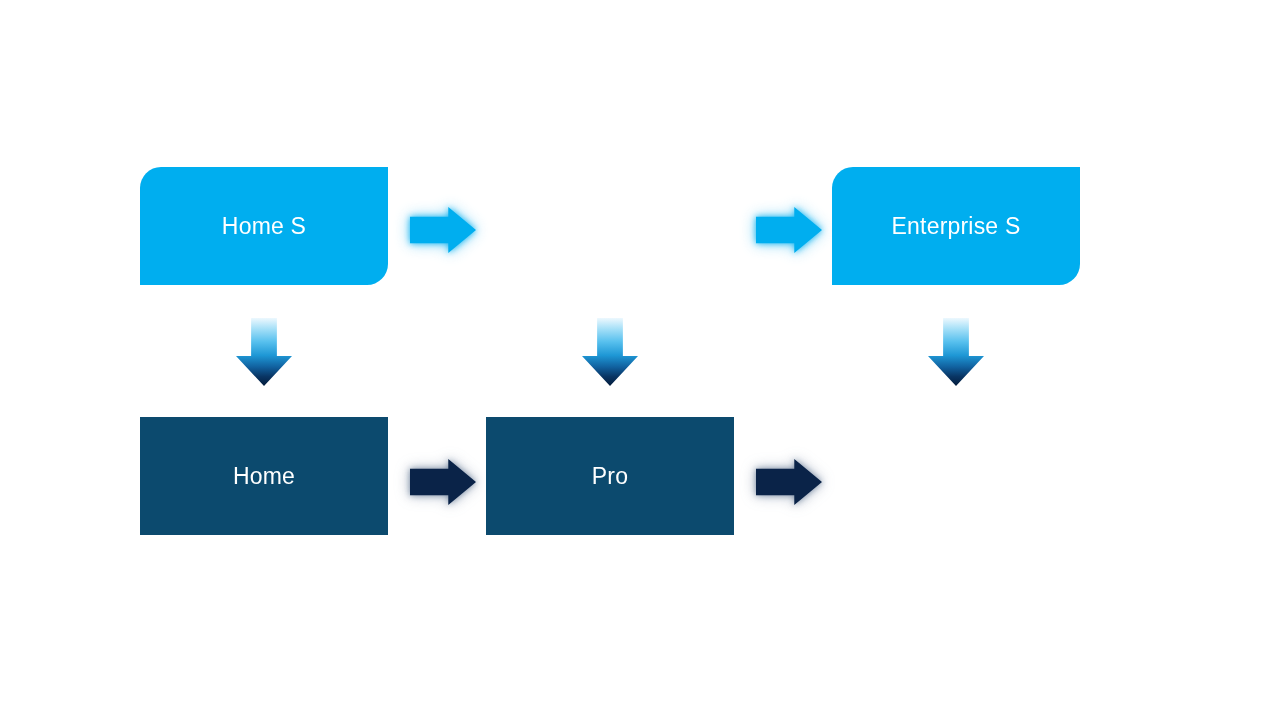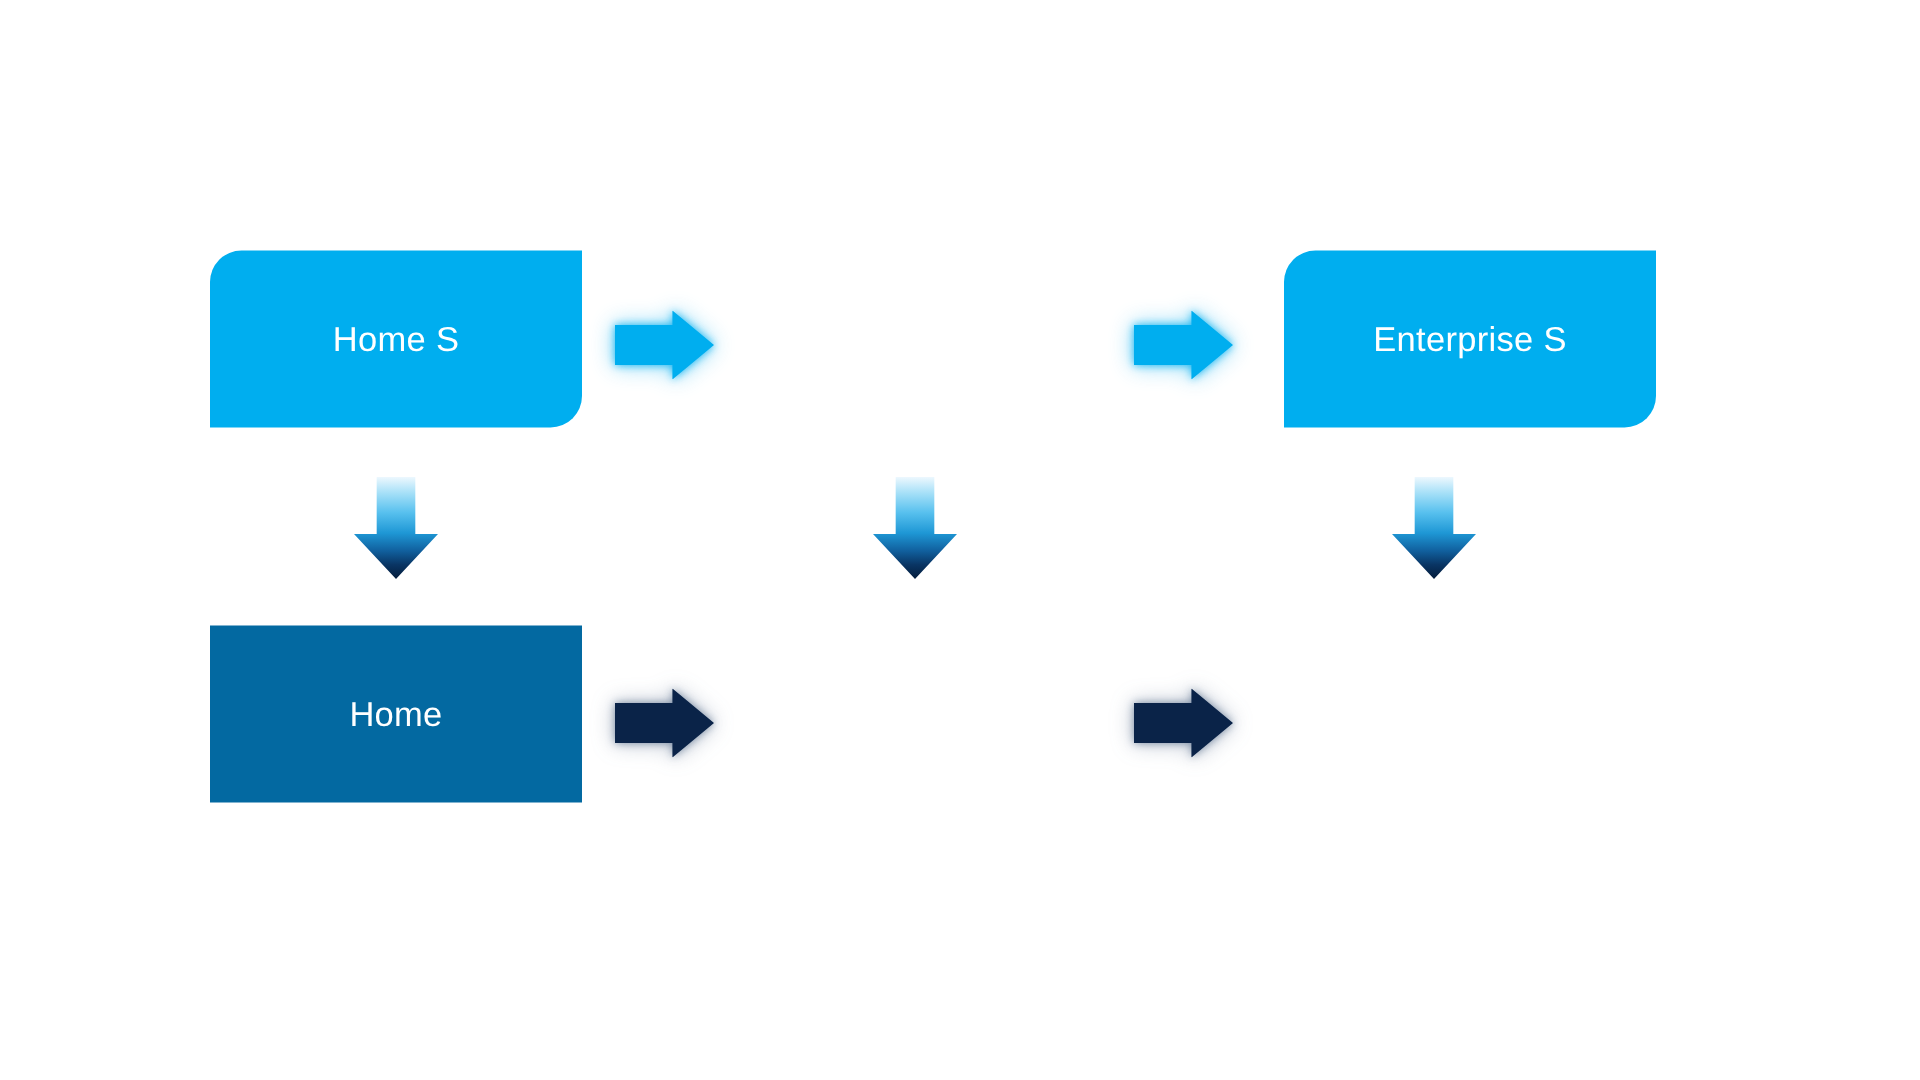--- a/index.html
+++ b/index.html
@@ -26,26 +26,26 @@
     justify-content: center;
     color: #ffffff;
     font-size: 23px;
     letter-spacing: 0.2px;
   }
   .box.light {
     background: #00AEEF;
     border-radius: 21px 0 21px 0; 
   }
   .box.dark {
-    background: #0369a1;
+    background: #0c4a6e;
     border-radius: 0;
   }
   .col0 { left: 140px; }
   .col1 { left: 486px; }
-  .col2 { left: 832px; margin-left: 24px; }
+  .col2 { left: 832px; }
   .row-top    { top: 167px; }
   .row-bottom { top: 417px; }
 
   
   .h-arrow-wrap {
     position: absolute;
     width: 66px;
     height: 46px;
   }
   .h-arrow-wrap.glow-cyan {
@@ -115,20 +115,23 @@
   <div class="v-arrow-wrap vcol1">
     <div class="v-arrow"></div>
   </div>
   <div class="v-arrow-wrap vcol2">
     <div class="v-arrow"></div>
   </div>
 
   <div class="box dark row-bottom col0">
     <span>Home</span>
   </div>
+  <div class="box dark row-bottom col1">
+    <span>Pro</span>
+  </div>
 
   <div class="h-arrow-wrap glow-slate harrow-row-bottom hgap0">
     <div class="h-arrow navy"></div>
   </div>
   <div class="h-arrow-wrap glow-slate harrow-row-bottom hgap1">
     <div class="h-arrow navy"></div>
   </div>
 
 </div>
 

